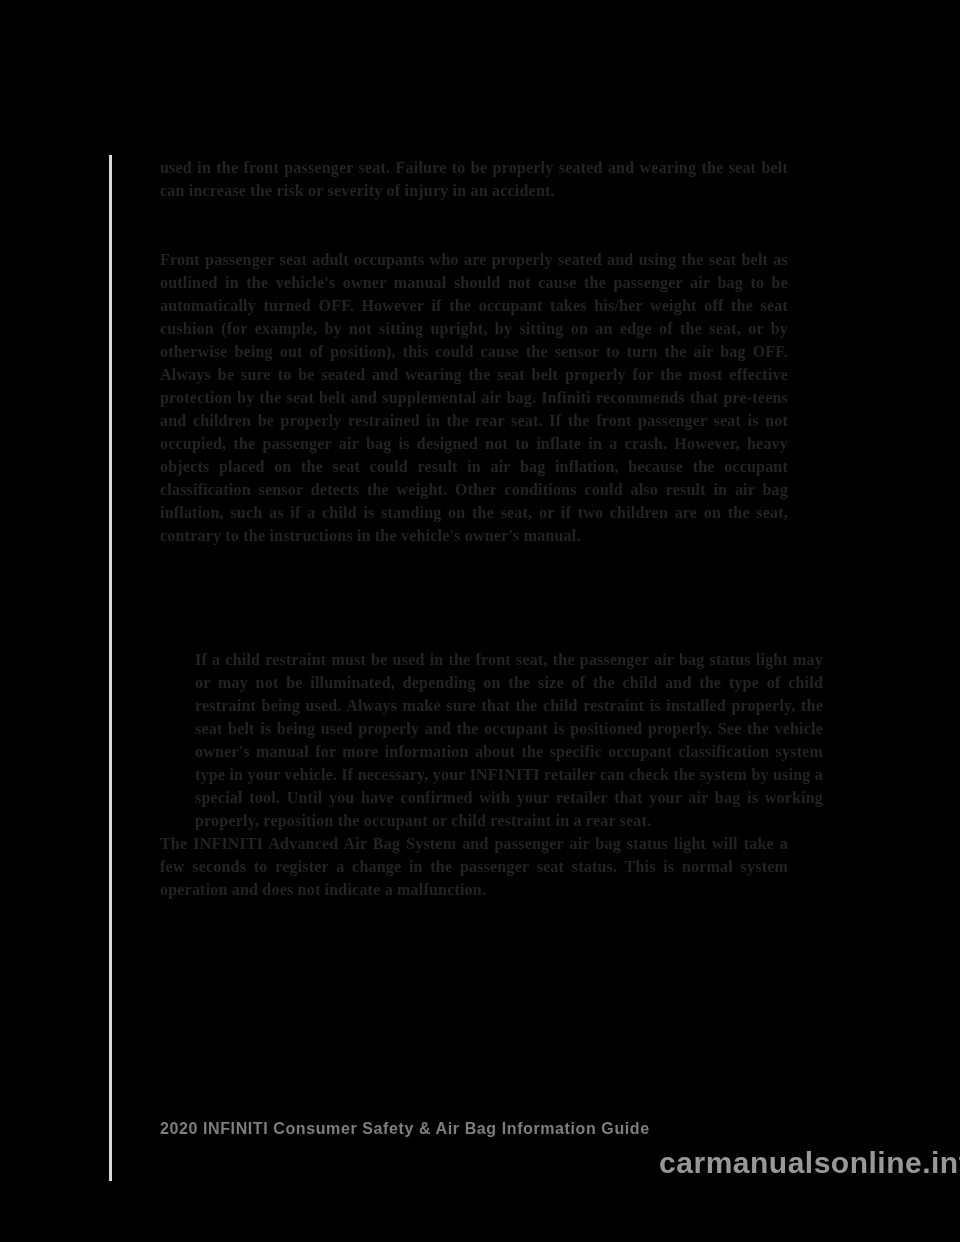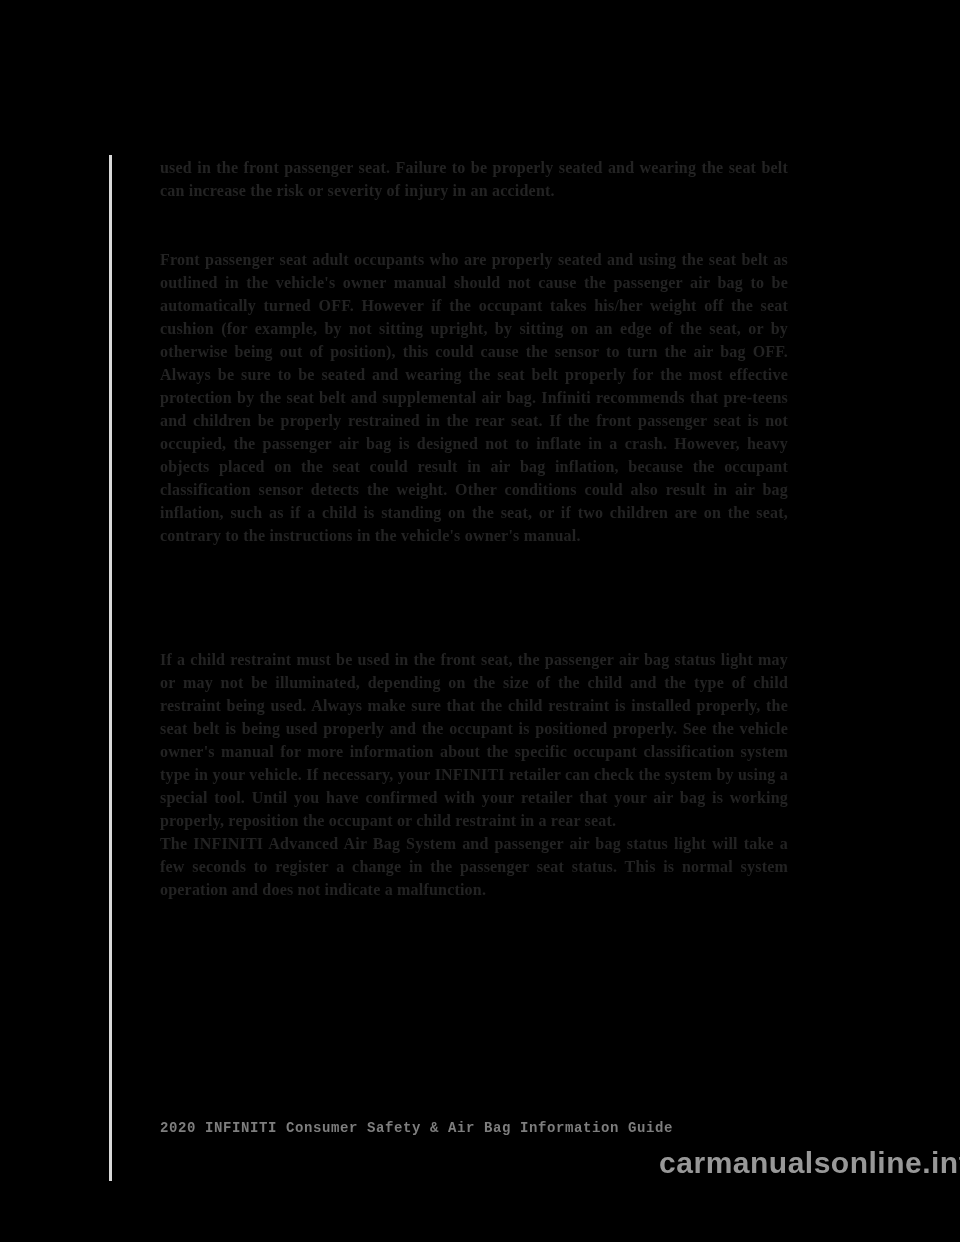--- a/index.html
+++ b/index.html
@@ -32,32 +32,32 @@
     color: #232323;
     font-size: 16px;
     font-weight: bold;
     line-height: 23px;
     text-align: justify;
     letter-spacing: 0.2px;
   }
   .para-1 { top: 156px; }
   .para-2 { top: 228px; margin-top: 20px; }
   .para-3 { top: 561px; }
-  .para-4 { top: 648px; }
+  .para-4 { top: 648px; margin-left: 35px; }
   .para-5 { top: 832px; }
   .page-footer {
     position: absolute;
     left: 160px;
     top: 1120px;
     margin: 0;
     color: #7e7e7e;
-    font-size: 14px;
+    font-size: 16px;
     font-weight: bold;
     letter-spacing: 0.6px;
-    font-family: Liberation Mono, monospace;
+    font-family: Liberation Sans, sans-serif;
   }
   .watermark {
     position: absolute;
     right: 16px;
     top: 1142px;
     margin: 4px;
     color: #989898;
     font-size: 30px;
     font-weight: 600;
     letter-spacing: 0.5px;

